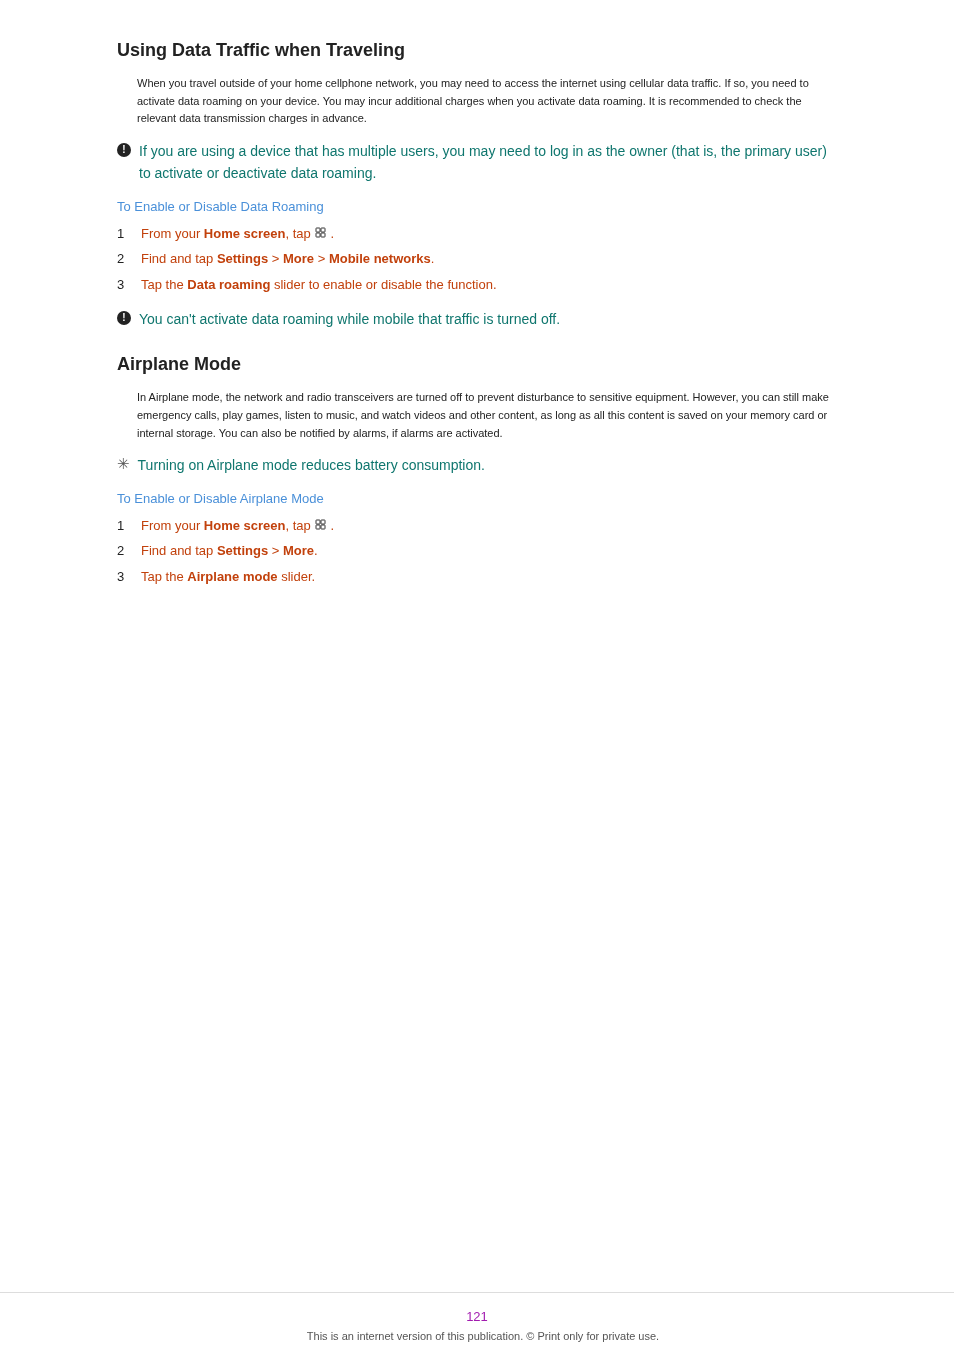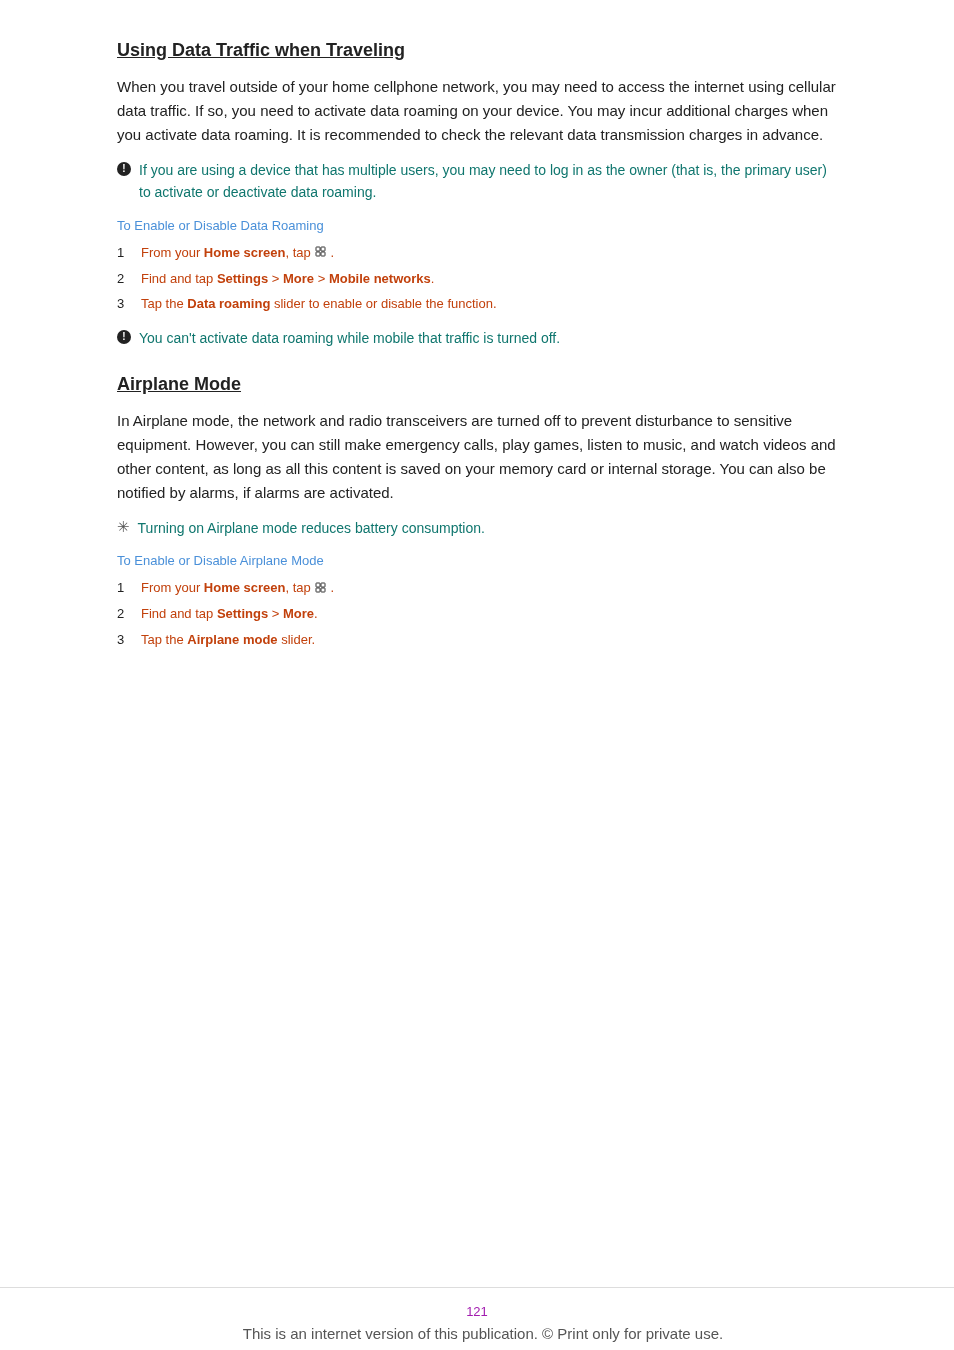--- a/index.html
+++ b/index.html
@@ -24,28 +24,28 @@
       width: 720px;
       padding: 40px 0 60px 0;
       flex: 1;
     }
 
     h2.section-title {
       font-size: 18px;
       font-weight: bold;
       margin-bottom: 14px;
       border-bottom: none;
-      text-decoration: underline;
     }
 
     p.body-text {
-      font-size: 15px;
+      font-size: 11px;
       line-height: 1.6;
       margin-bottom: 12px;
       color: #222;
+      margin-left: 20px;
     }
 
     .note-block {
       display: flex;
       align-items: flex-start;
       margin: 10px 0 14px 0;
       gap: 8px;
     }
 
     .note-text {
@@ -104,21 +104,21 @@
       margin-top: auto;
     }
 
     .footer-page-num {
       font-size: 13px;
       color: #a21caf;
       margin-bottom: 6px;
     }
 
     .footer-note {
-      font-size: 15px;
+      font-size: 11px;
       color: #555;
       padding-left: 12px;
     }
 
     .exclamation-icon {
       display: inline-block;
       width: 14px;
       height: 14px;
       background: #222;
       color: #fff;

